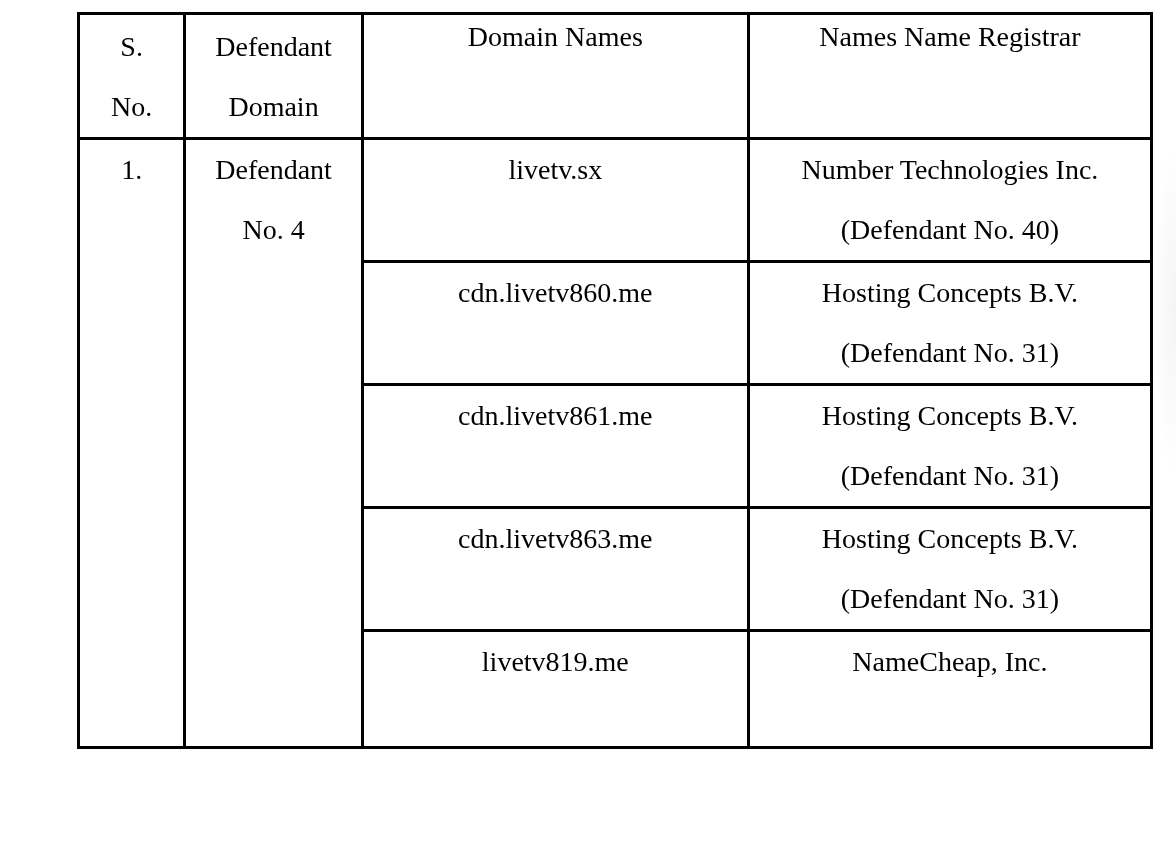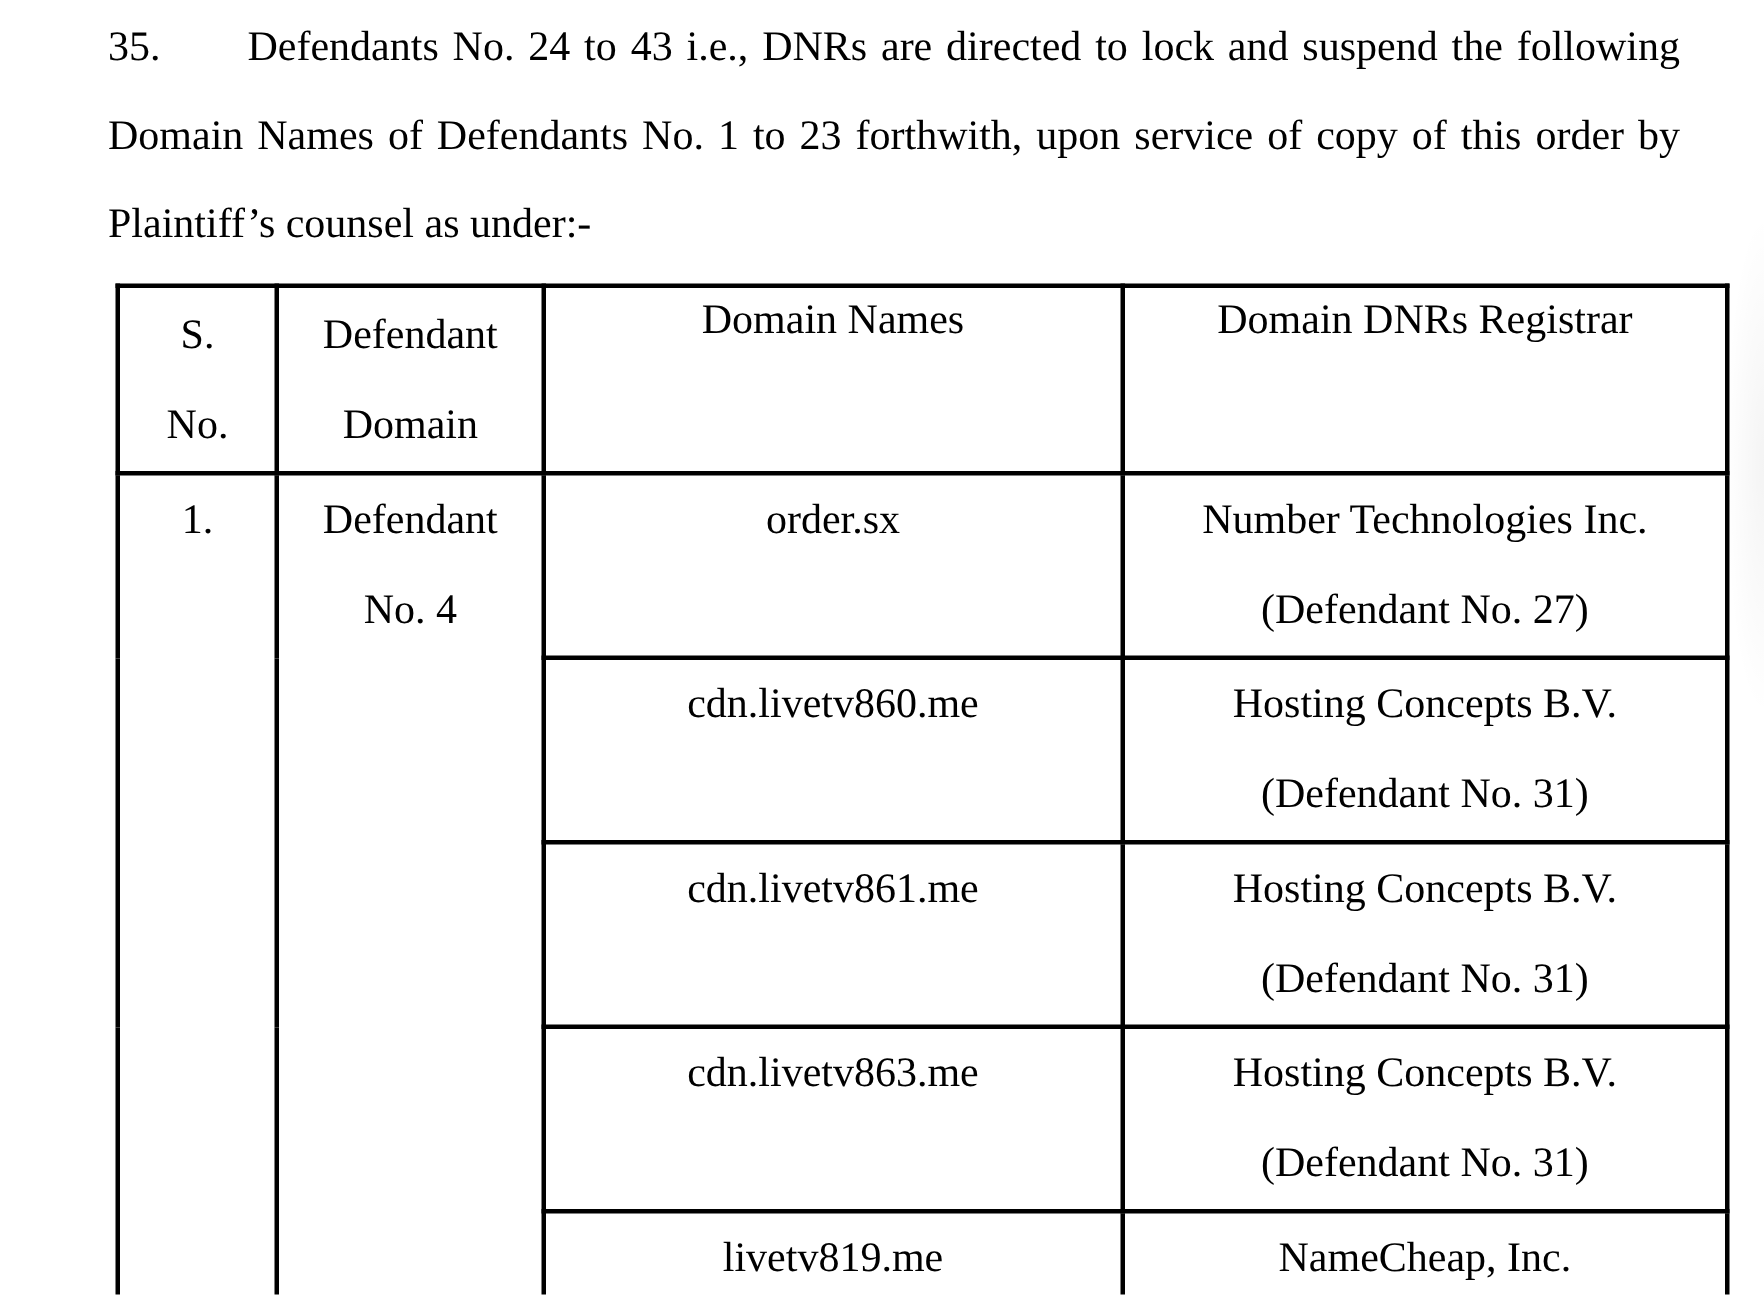--- a/index.html
+++ b/index.html
@@ -57,54 +57,53 @@
     width: 26px; height: 340px;
     background: radial-gradient(ellipse at right center, rgba(0,0,0,0.045), rgba(0,0,0,0.0) 70%);
     pointer-events: none;
   }
 </style>
 </head>
 <body>
 
 <div class="doc">
 
-  <p class="para"><span class="para-num">35.</span><span>Defendants No. 24 to 43 i.e., DNRs are directed to lock and suspend the following Domain Names of Defendants No. 1 to 23 forthwith, upon service of copy of this order by Plaintiff’s counsel as under:-</span></p>
 
   <table class="order-table">
     <colgroup>
       <col class="c1">
         <col class="c2">
         <col class="c3">
         <col class="c4">
     </colgroup>
     <thead>
       <tr>
         <th class="two-line">
           <div>S.</div>
           <div>No.</div>
         </th>
         <th class="two-line">
           <div>Defendant</div>
           <div>Domain</div>
         </th>
         <th>Domain Names</th>
-        <th>Domain DNRs Registrar</th>
+        <th>Names Name Registrar</th>
       </tr>
     </thead>
     <tbody>
       <tr>
         <td rowspan="5">1.</td>
         <td rowspan="5" class="two-line">
           <div>Defendant</div>
           <div>No. 4</div>
         </td>
-        <td>order.sx</td>
+        <td>livetv.sx</td>
         <td class="two-line">
           <div>Number Technologies Inc.</div>
-          <div>(Defendant No. 27)</div>
+          <div>(Defendant No. 40)</div>
         </td>
       </tr>
       <tr>
         <td>cdn.livetv860.me</td>
         <td class="two-line">
           <div>Hosting Concepts B.V.</div>
           <div>(Defendant No. 31)</div>
         </td>
       </tr>
       <tr>

